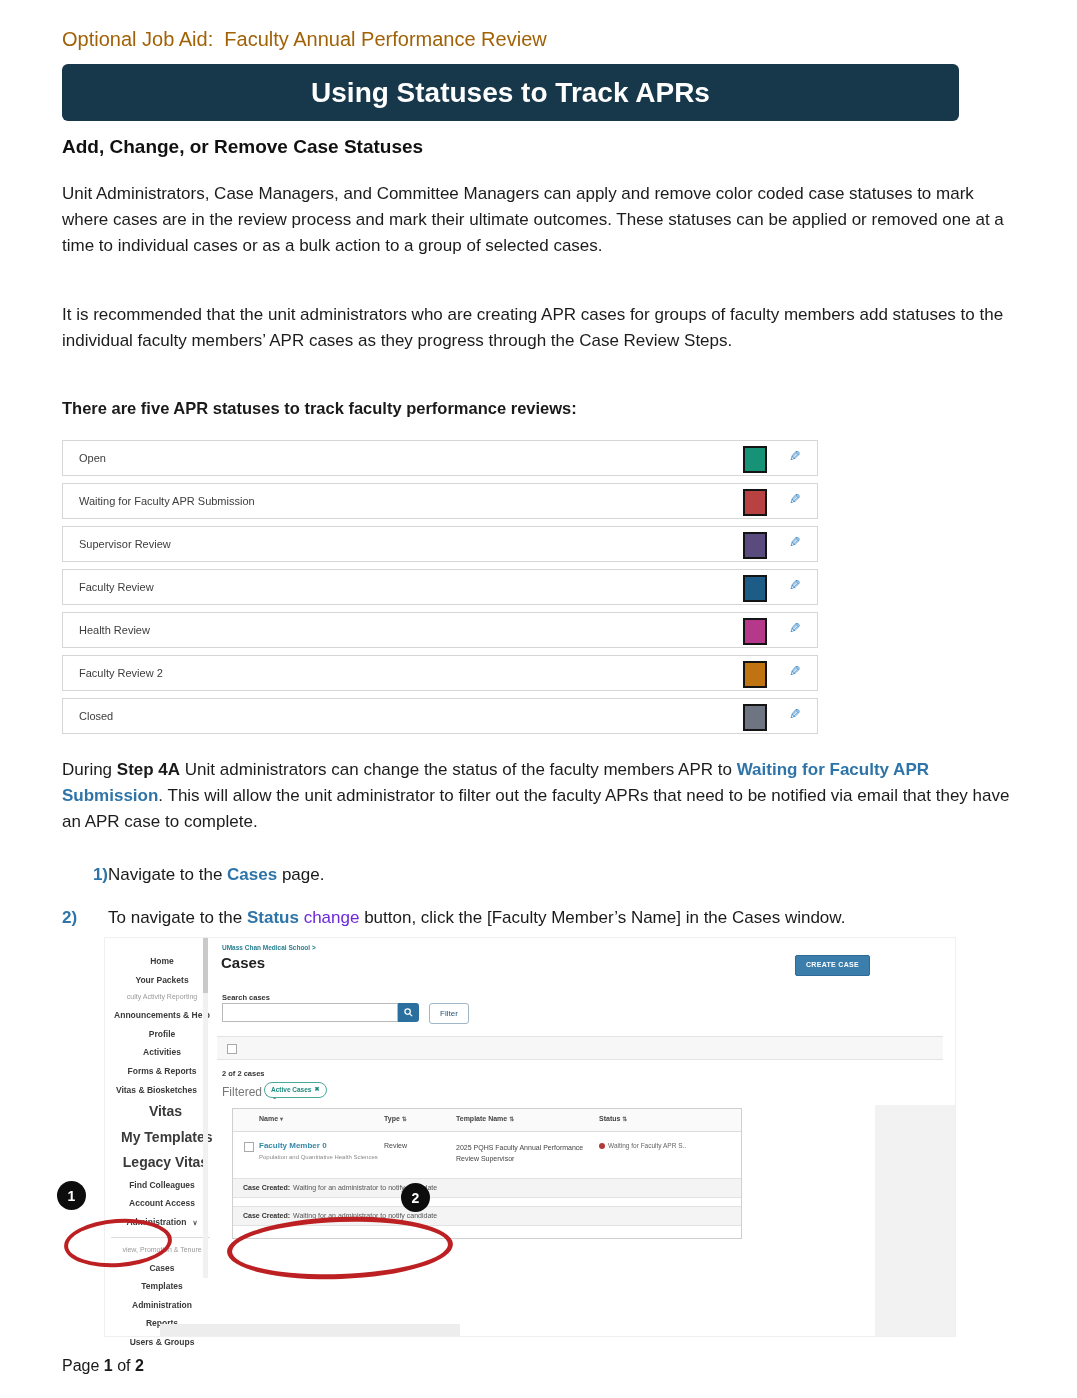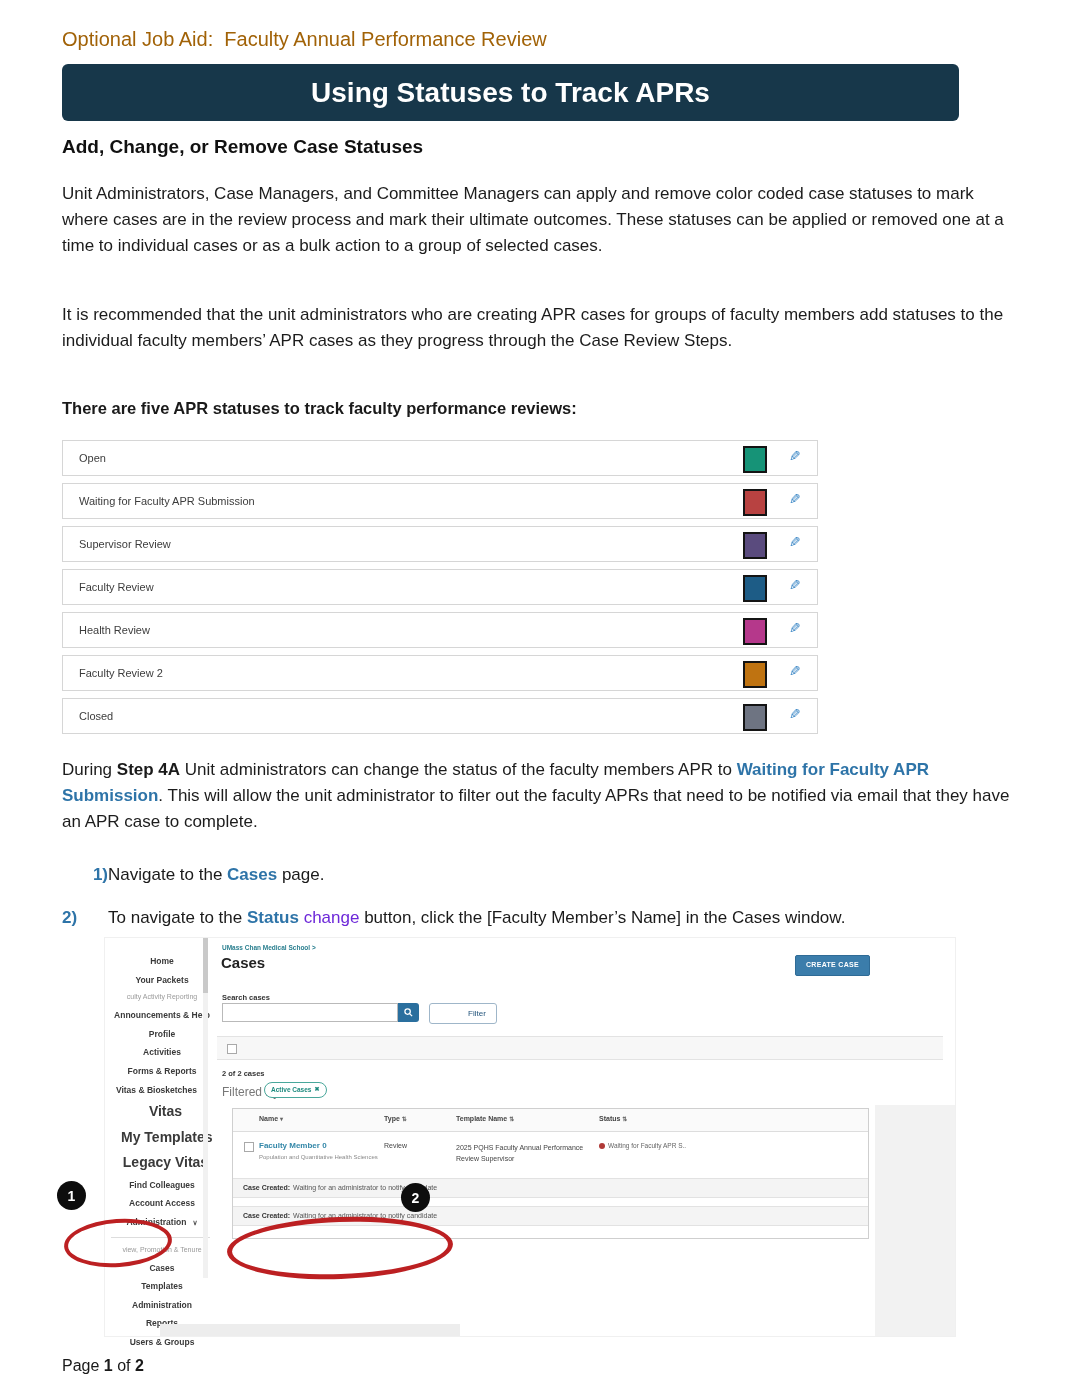--- a/index.html
+++ b/index.html
@@ -53,32 +53,32 @@
   .crumb{left:117px;top:6px;font-size:6.5px;font-weight:bold;color:#2a7f8f;}
   .app-title{left:116px;top:16px;font-size:15px;font-weight:bold;color:#222;}
   .create-btn{left:690px;top:17px;width:73px;height:19px;background:#3b7dab;border:1px solid #2f6b96;
               color:#fff;font-size:7px;font-weight:bold;letter-spacing:.3px;
               display:flex;align-items:center;justify-content:center;border-radius:2px;}
   .search-label{left:117px;top:55px;font-size:7.5px;font-weight:bold;color:#333;}
   .search-input{left:117px;top:65px;width:176px;height:19px;border:1px solid #b9b9b9;background:#fff;box-sizing:border-box;}
   .search-btn{left:293px;top:65px;width:21px;height:19px;background:#2a6f9e;border-radius:0 3px 3px 0;
               display:flex;align-items:center;justify-content:center;}
   .filter-btn{left:324px;top:65px;width:38px;height:19px;border:1px solid #9fb6c9;border-radius:3px;
-              color:#24557c;font-size:8px;display:flex;align-items:center;justify-content:center;background:#fff;padding-left:28px;}
+              color:#24557c;font-size:8px;display:flex;align-items:center;justify-content:center;background:#fff;}
   .bulk-bar{left:112px;top:98px;width:726px;height:24px;background:#f7f7f7;
             border-top:1px solid #e3e3e3;border-bottom:1px solid #e3e3e3;box-sizing:border-box;}
   .cb{position:absolute;width:8px;height:8px;border:1px solid #a9a9a9;background:#fff;}
   .count{left:117px;top:131px;font-size:7.5px;font-weight:bold;color:#333;}
   .filtered{left:117px;top:147px;font-size:12px;color:#777;}
   .pill{left:159px;top:144px;height:14px;padding:0 6px;border:1px solid #49a79b;border-radius:8px;
         display:flex;align-items:center;gap:3px;background:#fff;}
   .pill .txt{font-size:6.5px;font-weight:bold;color:#1d8a7e;}
   .pill .x{font-size:6px;color:#1d8a7e;font-weight:bold;}
 
-  .card{left:127px;top:170px;width:637px;background:#fff;border:1px solid #cfcfcf;box-sizing:border-box;}
+  .card{left:127px;top:170px;width:510px;background:#fff;border:1px solid #cfcfcf;box-sizing:border-box;}
   .thead{position:relative;height:22px;background:#fafafa;border-bottom:1px solid #ddd;}
   .th{position:absolute;top:6px;font-size:7px;font-weight:bold;color:#444;}
   .sort{font-size:6px;color:#666;}
   .trow{position:relative;height:46px;background:#fff;}
   .case-name{position:absolute;left:26px;top:9px;font-size:8px;font-weight:bold;color:#3387a8;}
   .case-dept{position:absolute;left:26px;top:22px;font-size:6px;color:#8a8a8a;}
   .case-type{position:absolute;left:151px;top:10px;font-size:7px;color:#444;}
   .case-tmpl{position:absolute;left:223px;top:10px;width:135px;font-size:7px;color:#444;line-height:1.6;}
   .case-status{position:absolute;left:366px;top:10px;font-size:6.5px;color:#666;display:flex;align-items:center;gap:3px;}
   .dot{width:6px;height:6px;border-radius:50%;display:inline-block;}

